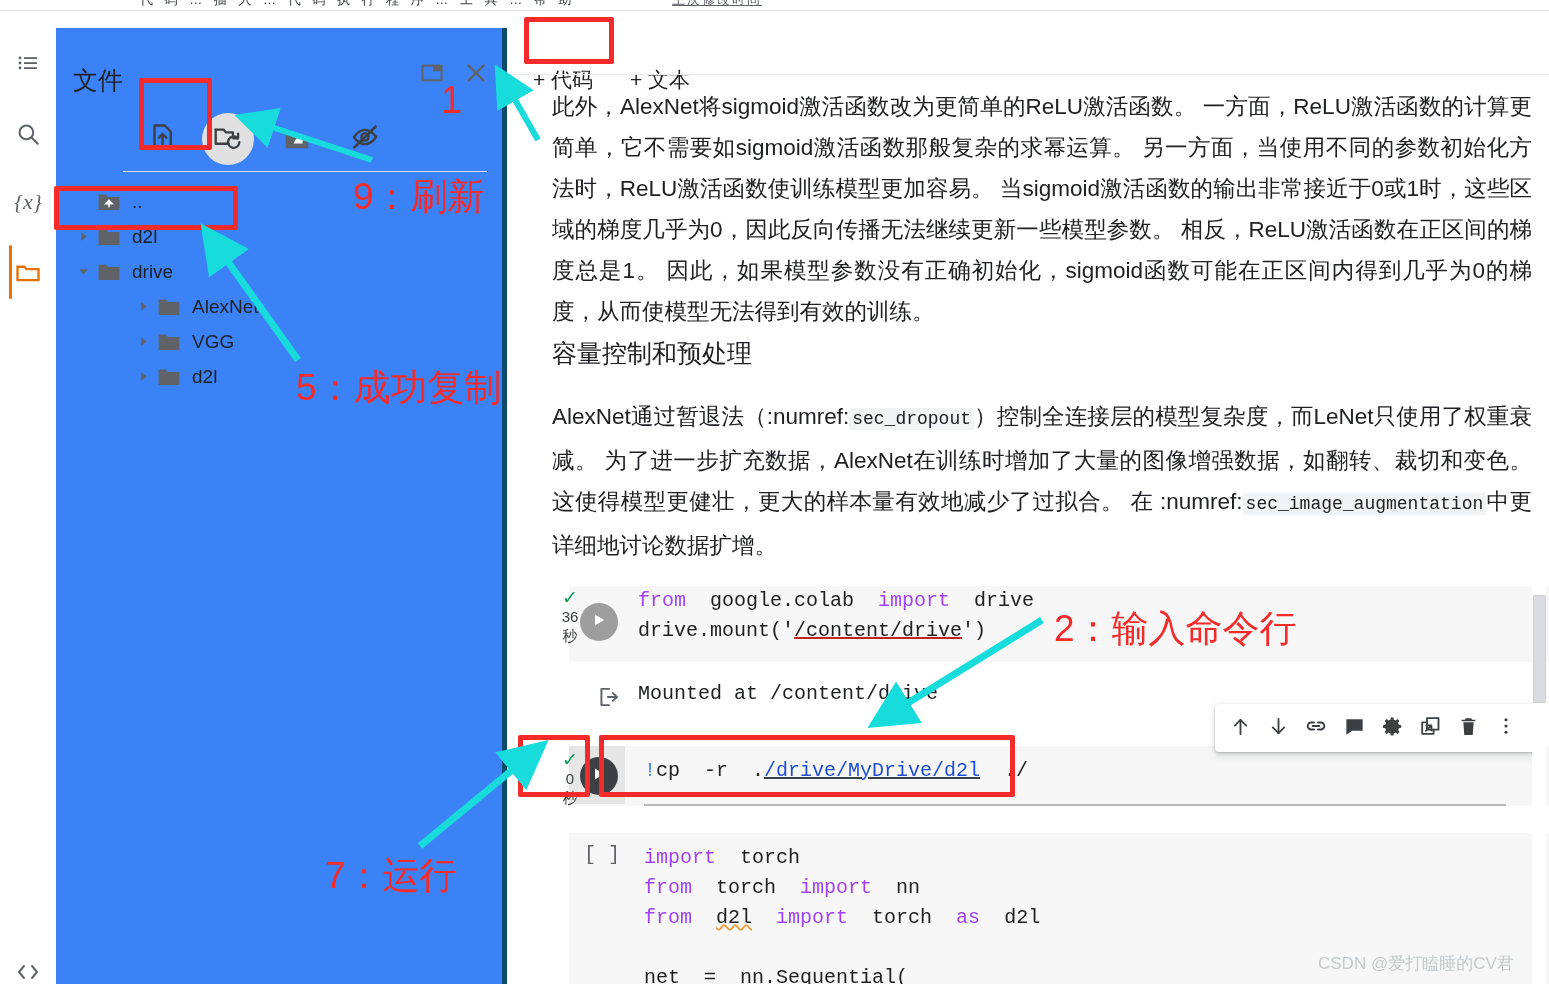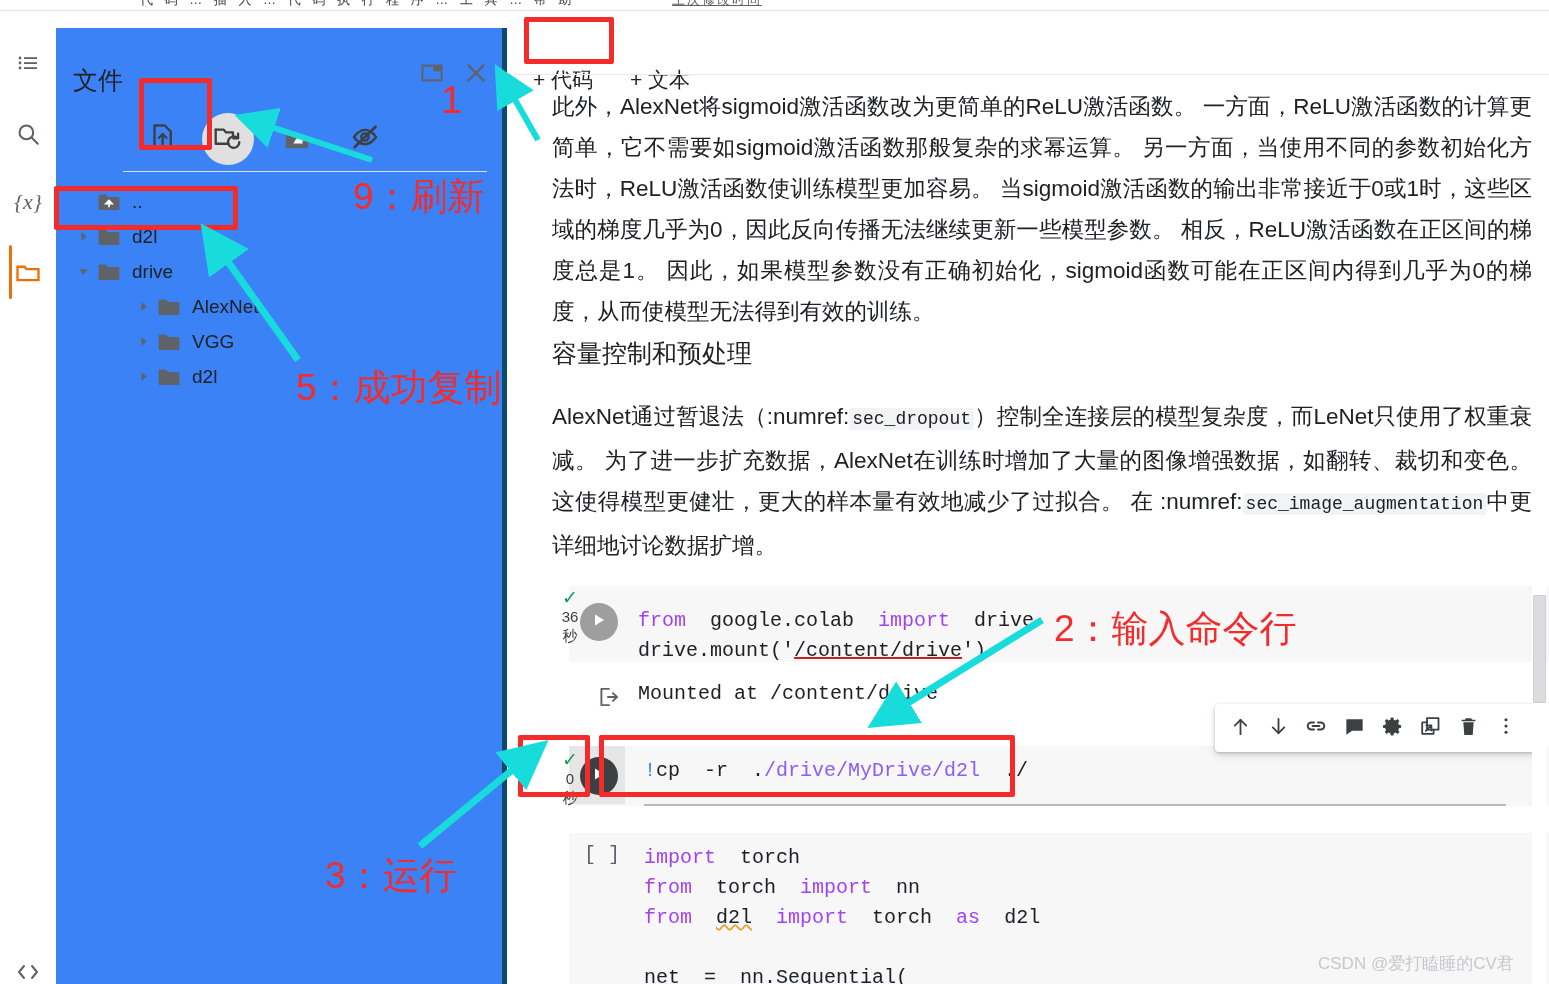--- a/index.html
+++ b/index.html
@@ -93,29 +93,29 @@
   .gutter .check { color:#0f9d58; font-size:19px; display:block; line-height:19px; }
   .runbtn { position:absolute; width:38px; height:38px; border-radius:50%;
             display:flex; align-items:center; justify-content:center; cursor:pointer; }
   .runbtn.dim { background:#9e9e9e; }
   .runbtn.dark { background:#3c4043; }
   .code { font-family:"Liberation Mono","DejaVu Sans Mono",monospace;
           font-size:20px; line-height:30px; color:#202124; white-space:pre; }
   .kw { color:#a142f4; }
   .bang { color:#4285f4; }
   .ulink { text-decoration:underline; text-decoration-color:#c5221f; color:#202124; }
-  .ulink2 { text-decoration-color:#3c4043; color:#8b5cf6; }
+  .ulink2 { text-decoration:underline; text-decoration-color:#3c4043; color:#1d4ed8; }
   .squig { text-decoration:underline wavy #e8a33d; text-decoration-skip-ink:none; }
 
   
   .c1 { top:575px; }
   .c1 .cell-body { position:absolute; left:21px; top:0; width:980px; height:76px; }
   .c1 .gutter { top:2px; }
   .c1 .runbtn { left:32px; top:17px; }
-  .c1 .code { position:absolute; left:90px; top:20px; }
+  .c1 .code { position:absolute; left:90px; top:0; }
   
   .out1 { position:absolute; left:40px; top:665px; width:1001px; height:50px; }
   .out1 .oicon { position:absolute; left:48px; top:8px; color:#5f6368; }
   .out1 .otext { position:absolute; left:90px; top:6px;
                  font-family:"Liberation Mono","DejaVu Sans Mono",monospace;
                  font-size:20px; color:#202124; }
   
   .c2 { top:735px; }
   .c2 .cell-body { position:absolute; left:21px; top:0; width:980px; height:60px;
                    background:#f7f7f7; }
@@ -532,17 +532,17 @@
 
     <line x1="1042" y1="620" x2="890" y2="714" stroke="#18dcdc" stroke-width="7" marker-end="url(#ah)"></line>
 
     <line x1="420" y1="846" x2="528" y2="757" stroke="#18dcdc" stroke-width="7" marker-end="url(#ah)"></line>
   </svg>
 
   <div class="ann ann-1">1</div>
   <div class="ann ann-4">9：刷新</div>
   <div class="ann ann-5">5：成功复制</div>
   <div class="ann ann-2">2：输入命令行</div>
-  <div class="ann ann-3">3：运行</div>
+  <div class="ann ann-3">7：运行</div>
 
   <div class="watermark">CSDN @爱打瞌睡的CV君</div>
 
 </div>
 
 </body></html>

